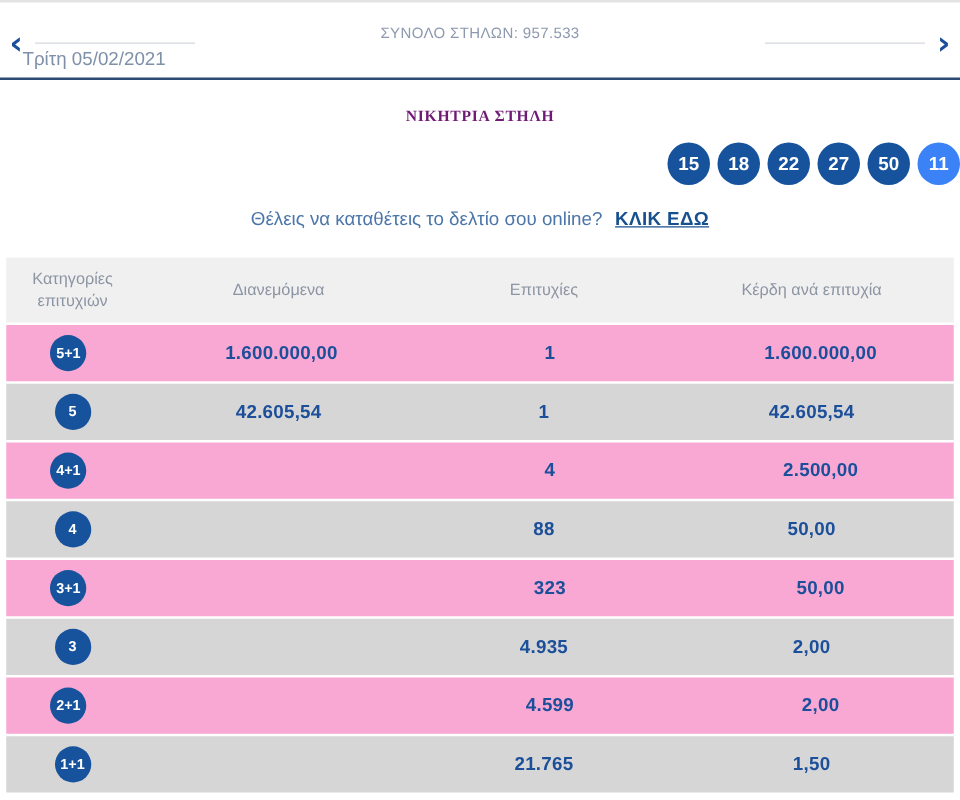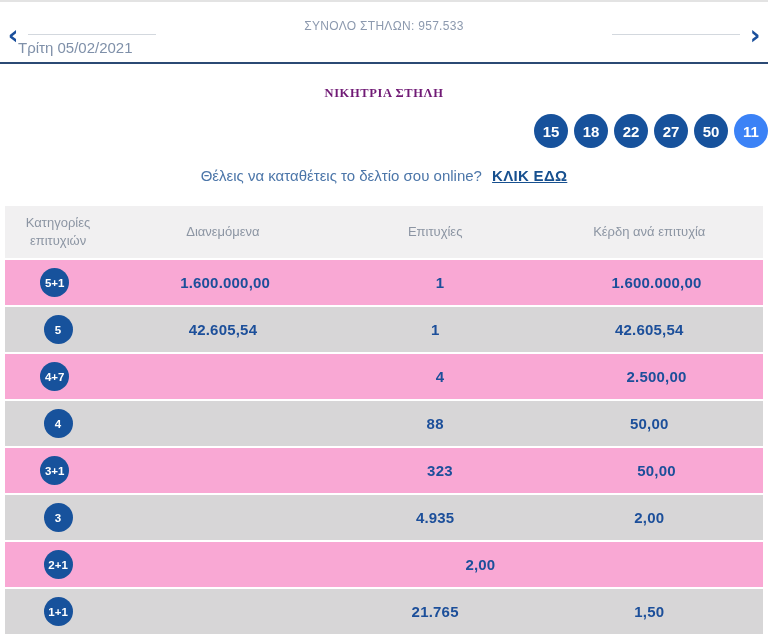--- a/index.html
+++ b/index.html
@@ -103,21 +103,21 @@
       <div class="t-row dark">
         <div class="cell c0">
           <div class="cat-ball">5</div>
         </div>
         <div class="cell c1 val">42.605,54</div>
         <div class="cell c2 val">1</div>
         <div class="cell c3 val">42.605,54</div>
       </div>
       <div class="t-row light">
         <div class="cell c0">
-          <div class="cat-ball">4+7</div>
+          <div class="cat-ball">4+1</div>
         </div>
         <div class="cell c1 val"></div>
         <div class="cell c2 val">4</div>
         <div class="cell c3 val">2.500,00</div>
       </div>
       <div class="t-row dark">
         <div class="cell c0">
           <div class="cat-ball">4</div>
         </div>
         <div class="cell c1 val"></div>
@@ -138,20 +138,21 @@
         </div>
         <div class="cell c1 val"></div>
         <div class="cell c2 val">4.935</div>
         <div class="cell c3 val">2,00</div>
       </div>
       <div class="t-row light">
         <div class="cell c0">
           <div class="cat-ball">2+1</div>
         </div>
         <div class="cell c1 val"></div>
+        <div class="cell c2 val">4.599</div>
         <div class="cell c3 val">2,00</div>
       </div>
       <div class="t-row dark">
         <div class="cell c0">
           <div class="cat-ball">1+1</div>
         </div>
         <div class="cell c1 val"></div>
         <div class="cell c2 val">21.765</div>
         <div class="cell c3 val">1,50</div>
       </div>

